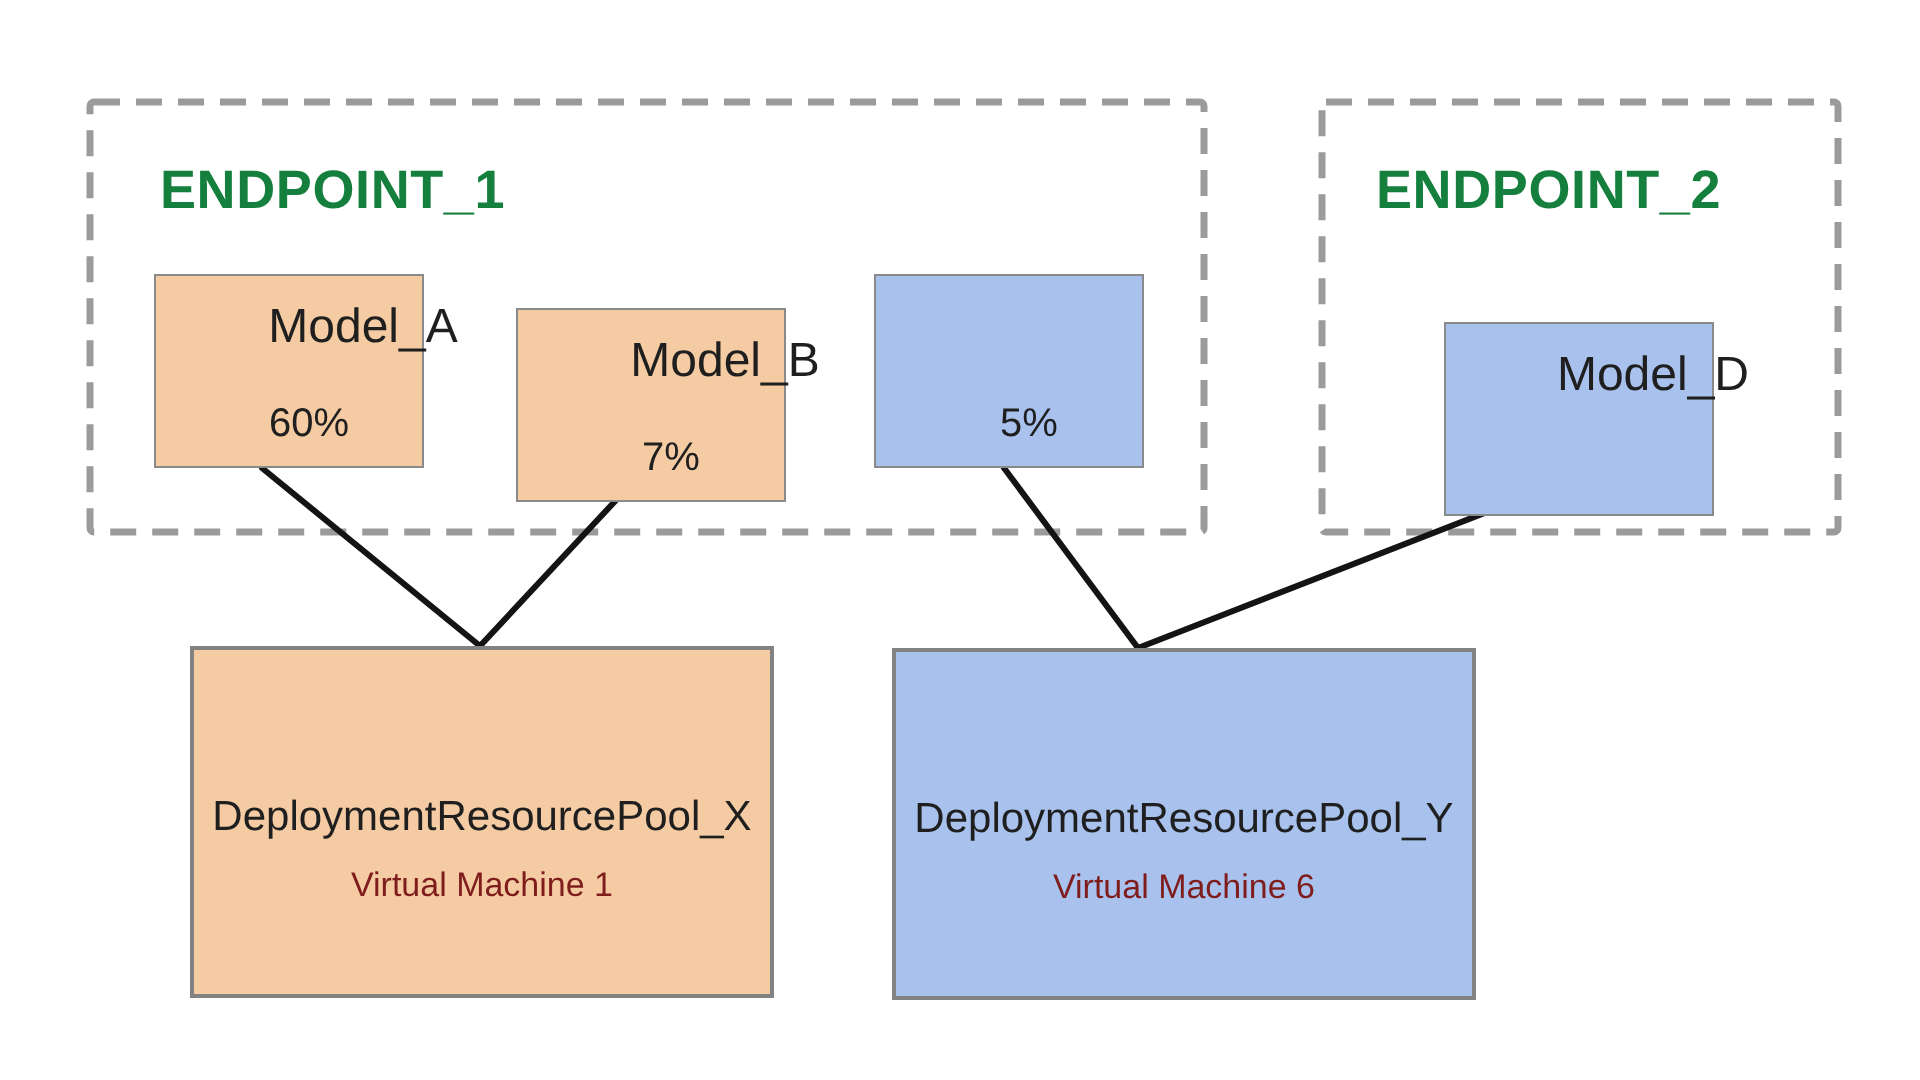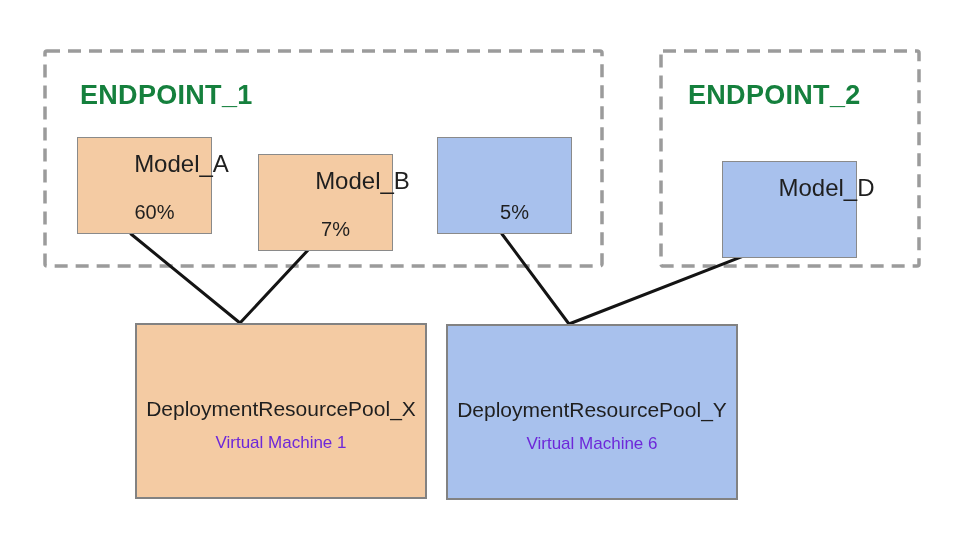--- a/index.html
+++ b/index.html
@@ -87,21 +87,21 @@
     color: #1f1f1f;
     white-space: nowrap;
   }
   .pool-machine {
     position: absolute;
     top: 108px;
     left: 0;
     width: 100%;
     text-align: center;
     font-size: 17px;
-    color: #6d28d9;
+    color: #7f1d1d;
     white-space: nowrap;
   }
 </style>
 </head>
 <body>
 
 <div class="canvas">
 
   <svg class="underlay" viewBox="0 0 960 540">
     <rect class="ep-boundary" x="45" y="51" width="557" height="215" rx="2" stroke="#9b9b9b"></rect>
@@ -128,21 +128,21 @@
   </div>
 
   <div class="model" style="left: 437px; top: 137px; background-color: rgb(168, 193, 237);">
     <div class="model-pct">5%</div>
   </div>
 
   <div class="model" style="left: 722px; top: 137px; background-color: rgb(168, 193, 237); margin-top: 24px;">
     <div class="model-label">Model_D</div>
   </div>
 
-  <div class="pool" style="left: 95px; top: 323px; background-color: rgb(244, 203, 163); margin-left: 40px;">
+  <div class="pool" style="left: 95px; top: 323px; background-color: rgb(244, 203, 163);">
     <div class="pool-label">DeploymentResourcePool_X</div>
     <div class="pool-machine">Virtual Machine 1</div>
   </div>
 
   <div class="pool" style="left: 422px; top: 324px; background-color: rgb(168, 193, 237); margin-left: 24px;">
     <div class="pool-label">DeploymentResourcePool_Y</div>
     <div class="pool-machine">Virtual Machine 6</div>
   </div>
 
 </div>

